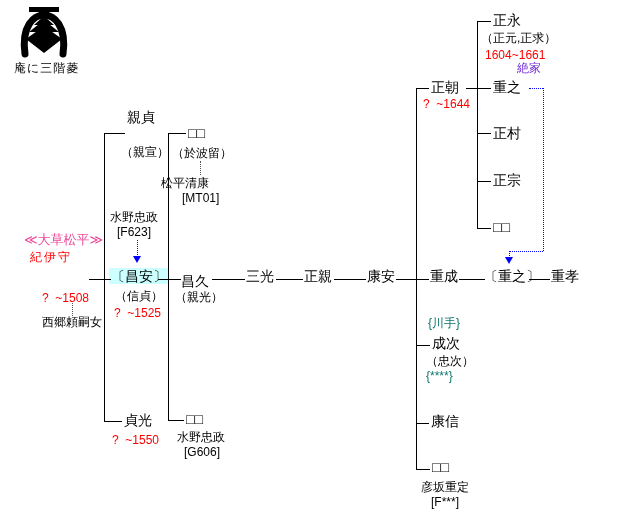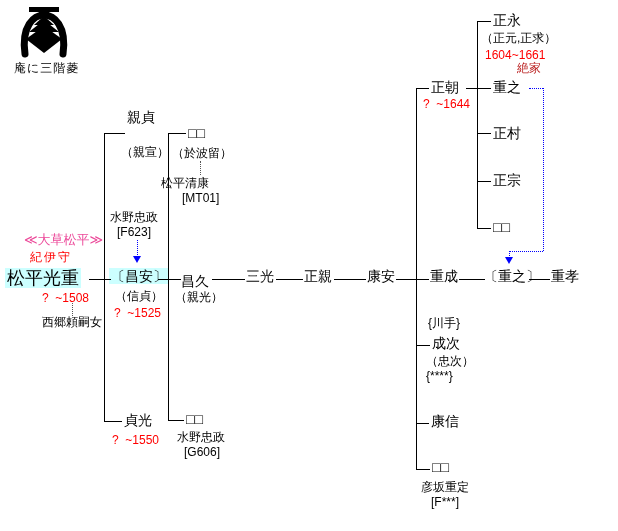--- a/index.html
+++ b/index.html
@@ -5,22 +5,22 @@
   html,body{margin:0;padding:0;background:#fff;}
   .canvas{
     position:relative;width:618px;height:531px;background:#ffffff;
     font-family:"Liberation Sans","DejaVu Sans",sans-serif;color:#000;overflow:hidden;
   }
   .t{position:absolute;white-space:pre;line-height:1;}
   .name{font-size:14px;}
   .big{font-size:18px;}
   .sub{font-size:12px;}
   .red{color:#ff0000;}
-  .blue{color:#000000;}
-  .green{color:#b91c1c;}
+  .blue{color:#0f766e;}
+  .green{color:#6d28d9;}
   .magenta{color:#ec4899;}
   .hl{background:#ccffff;padding:1px 2px;}
   .hline{position:absolute;height:0;border-top:1px solid #000;}
   .vline{position:absolute;width:0;border-left:1px solid #000;}
   .vdot{position:absolute;width:0;border-left:1px dotted #555;}
   .bh{position:absolute;height:0;border-top:1px dotted #0000ff;}
   .bv{position:absolute;width:0;border-left:1px dotted #0000ff;}
   .arrow-down{position:absolute;width:0;height:0;
     border-left:4px solid transparent;border-right:4px solid transparent;
     border-top:7px solid #0000ff;}
@@ -37,21 +37,20 @@
     <path d="M9,50 C5,22 18,11 28,11 C38,11 51,22 47,50" stroke="#000" stroke-width="7" fill="none" stroke-linecap="round"></path>
     <polygon points="28,12 38,21 18,21" fill="#000"></polygon>
     <polygon points="28,16 43,28 13,28" fill="#000"></polygon>
     <polygon points="28,22 46,35 28,49 10,35" fill="#000"></polygon>
   </svg>
   <span class="t sub" style="left:14px;top:62px;letter-spacing:1px">庵に三階菱</span>
 
   <span class="t magenta" style="left:24px;top:233px;font-size:13px">≪大草松平≫</span>
 
   <span class="t sub red" style="left:30px;top:251px;letter-spacing:2px">紀伊守</span>
-  <span class="t big hl" style="left:5px;top:268px">松平光重</span>
   <span class="t sub red" style="left:42px;top:292px">?  ~1508</span>
   <div class="vdot" style="left:72px;top:303px;height:13px"></div>
   <span class="t sub" style="left:42px;top:316px">西郷頼嗣女</span>
 
   <div class="vline" style="left:104px;top:133px;height:288px"></div>
   <div class="hline" style="left:104px;top:133px;width:21px"></div>
   <div class="hline" style="left:104px;top:421px;width:18px"></div>
 
   <span class="t name" style="left:127px;top:110px">親貞</span>
   <span class="t sub" style="left:121px;top:146px">（親宣）</span>

